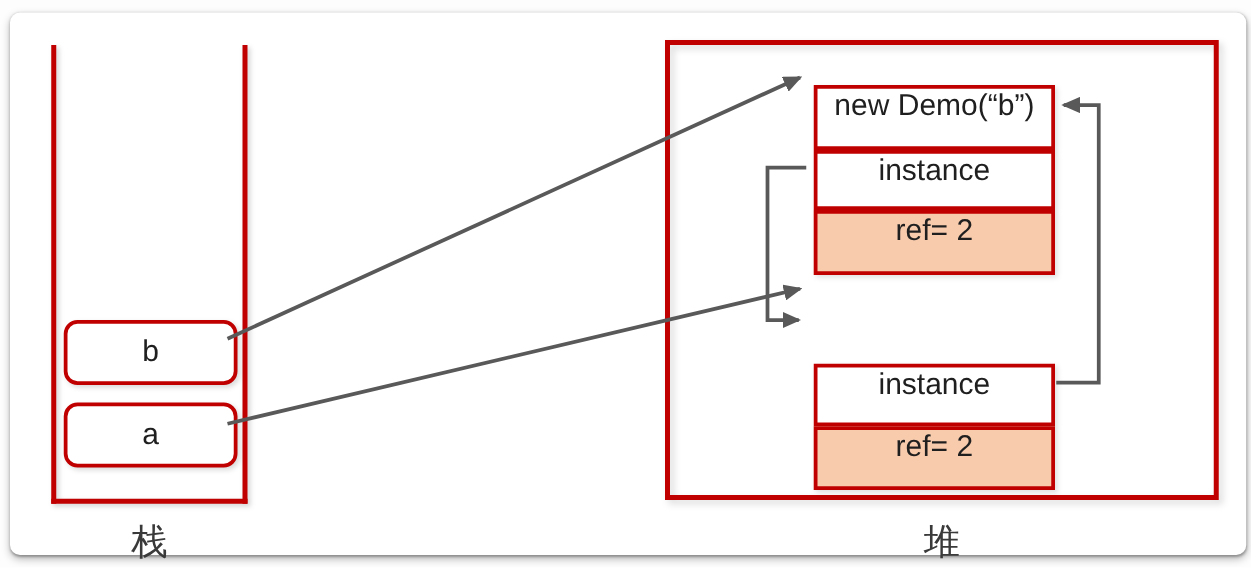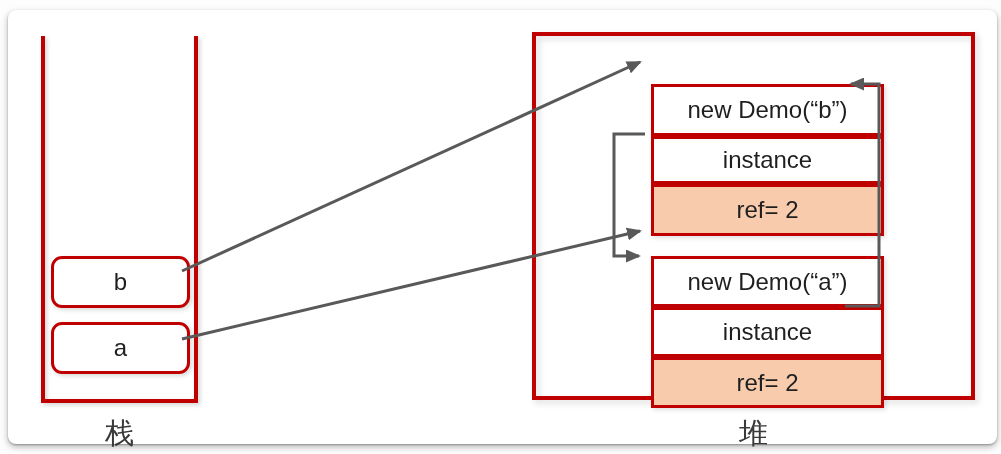--- a/index.html
+++ b/index.html
@@ -51,29 +51,28 @@
     position: absolute;
     left: 524px; top: 22px;
     width: 443px; height: 368px;
     box-sizing: border-box;
     border: 4px solid var(--frame-red, #c00000);
     filter: drop-shadow(3px 3px 3px rgba(0,0,0,.15));
   }
   .obj-row {
     position: absolute;
     left: 643px;
-    width: 233px;
+    width: 193px;
     box-sizing: border-box;
     border: 3px solid var(--frame-red, #c00000);
     background: #fff;
-    display: flex; align-items: center; justify-content: center;
+    display: flex; justify-content: center;
     font-size: 24px;
     color: var(--text-dark, #1f1f1f);
     filter: drop-shadow(2px 2px 2px rgba(0,0,0,.12));
-    margin-top: 16px;
   }
   .obj-row.ref { background: var(--ref-fill, #f8cbad); }
   .b-title    { top: 58px;  height: 52px; }
   .b-instance { top: 110px; height: 48px; }
   .b-ref      { top: 158px; height: 52px; }
   .a-title    { top: 230px; height: 51px; }
   .a-instance { top: 281px; height: 50px; }
   .a-ref      { top: 331px; height: 51px; }
   
   .region-label {
@@ -118,23 +117,20 @@
   <div class="obj-row b-title">
     <span>new Demo(“b”)</span>
   </div>
   <div class="obj-row b-instance">
     <span>instance</span>
   </div>
   <div class="obj-row ref b-ref">
     <span>ref= 2</span>
   </div>
 
-  <div class="obj-row a-title">
-    <span>new Demo(“a”)</span>
-  </div>
   <div class="obj-row a-instance">
     <span>instance</span>
   </div>
   <div class="obj-row ref a-ref">
     <span>ref= 2</span>
   </div>
 
   <div class="region-label heap">堆</div>
 </div>
 

